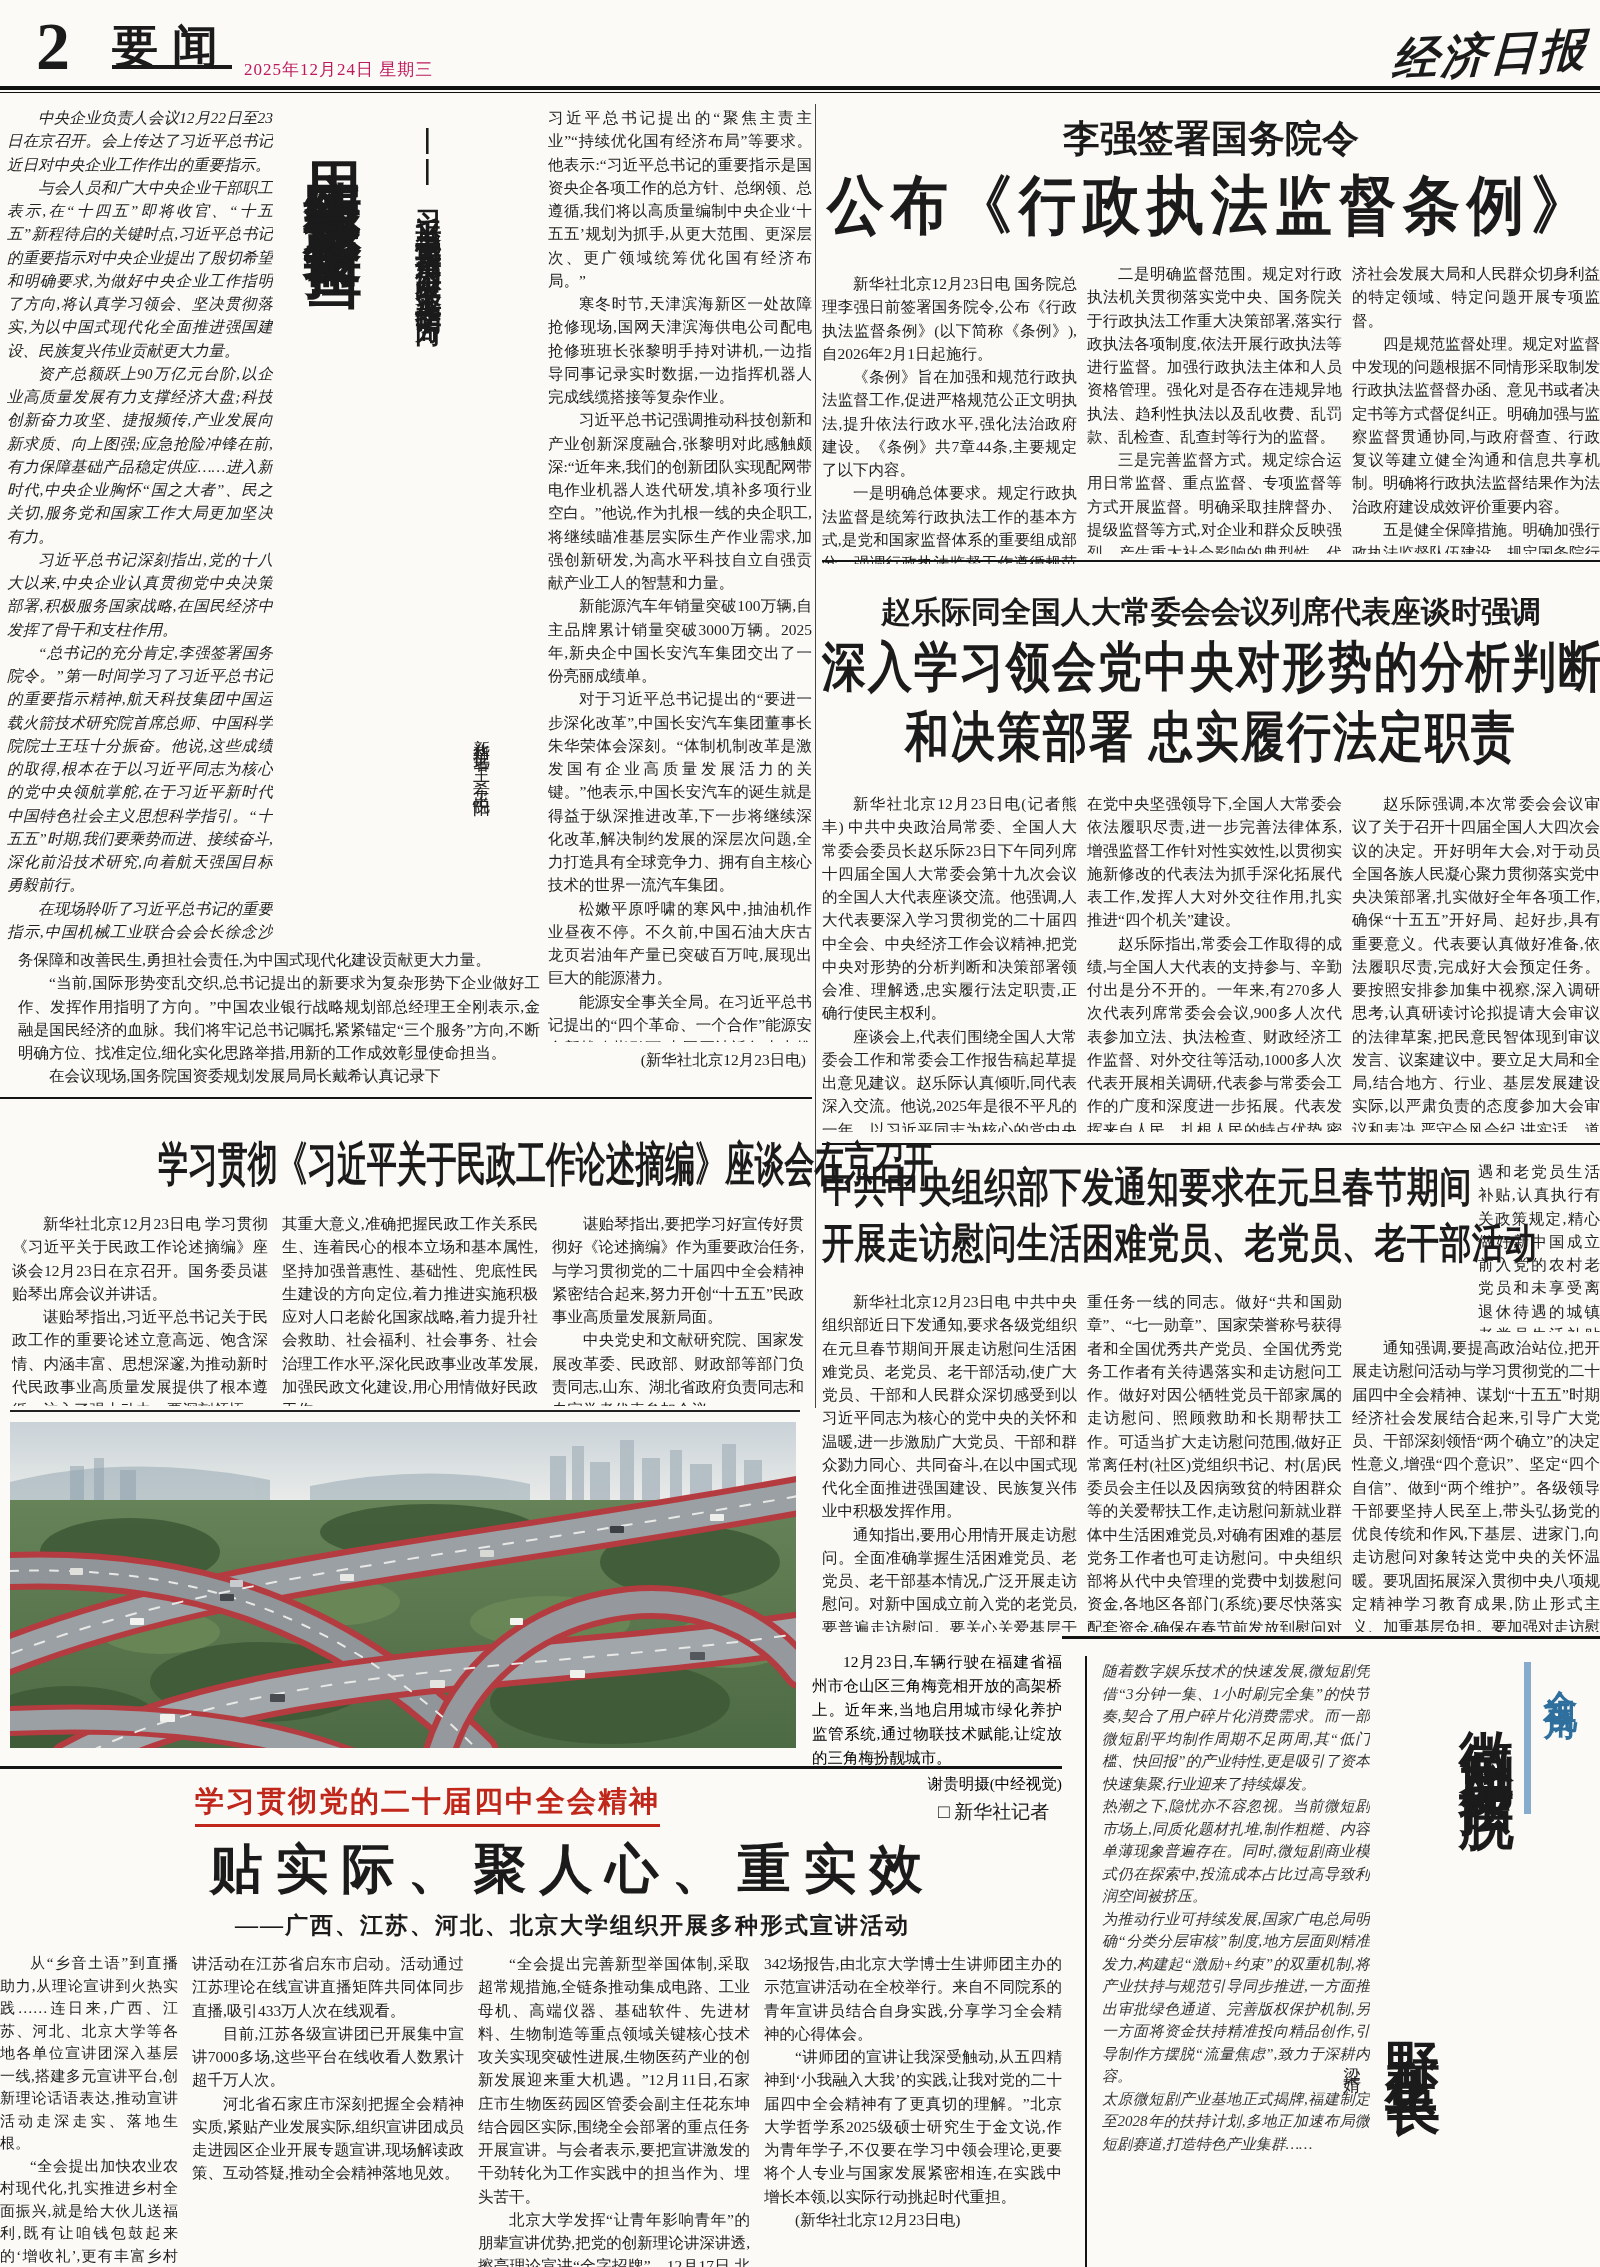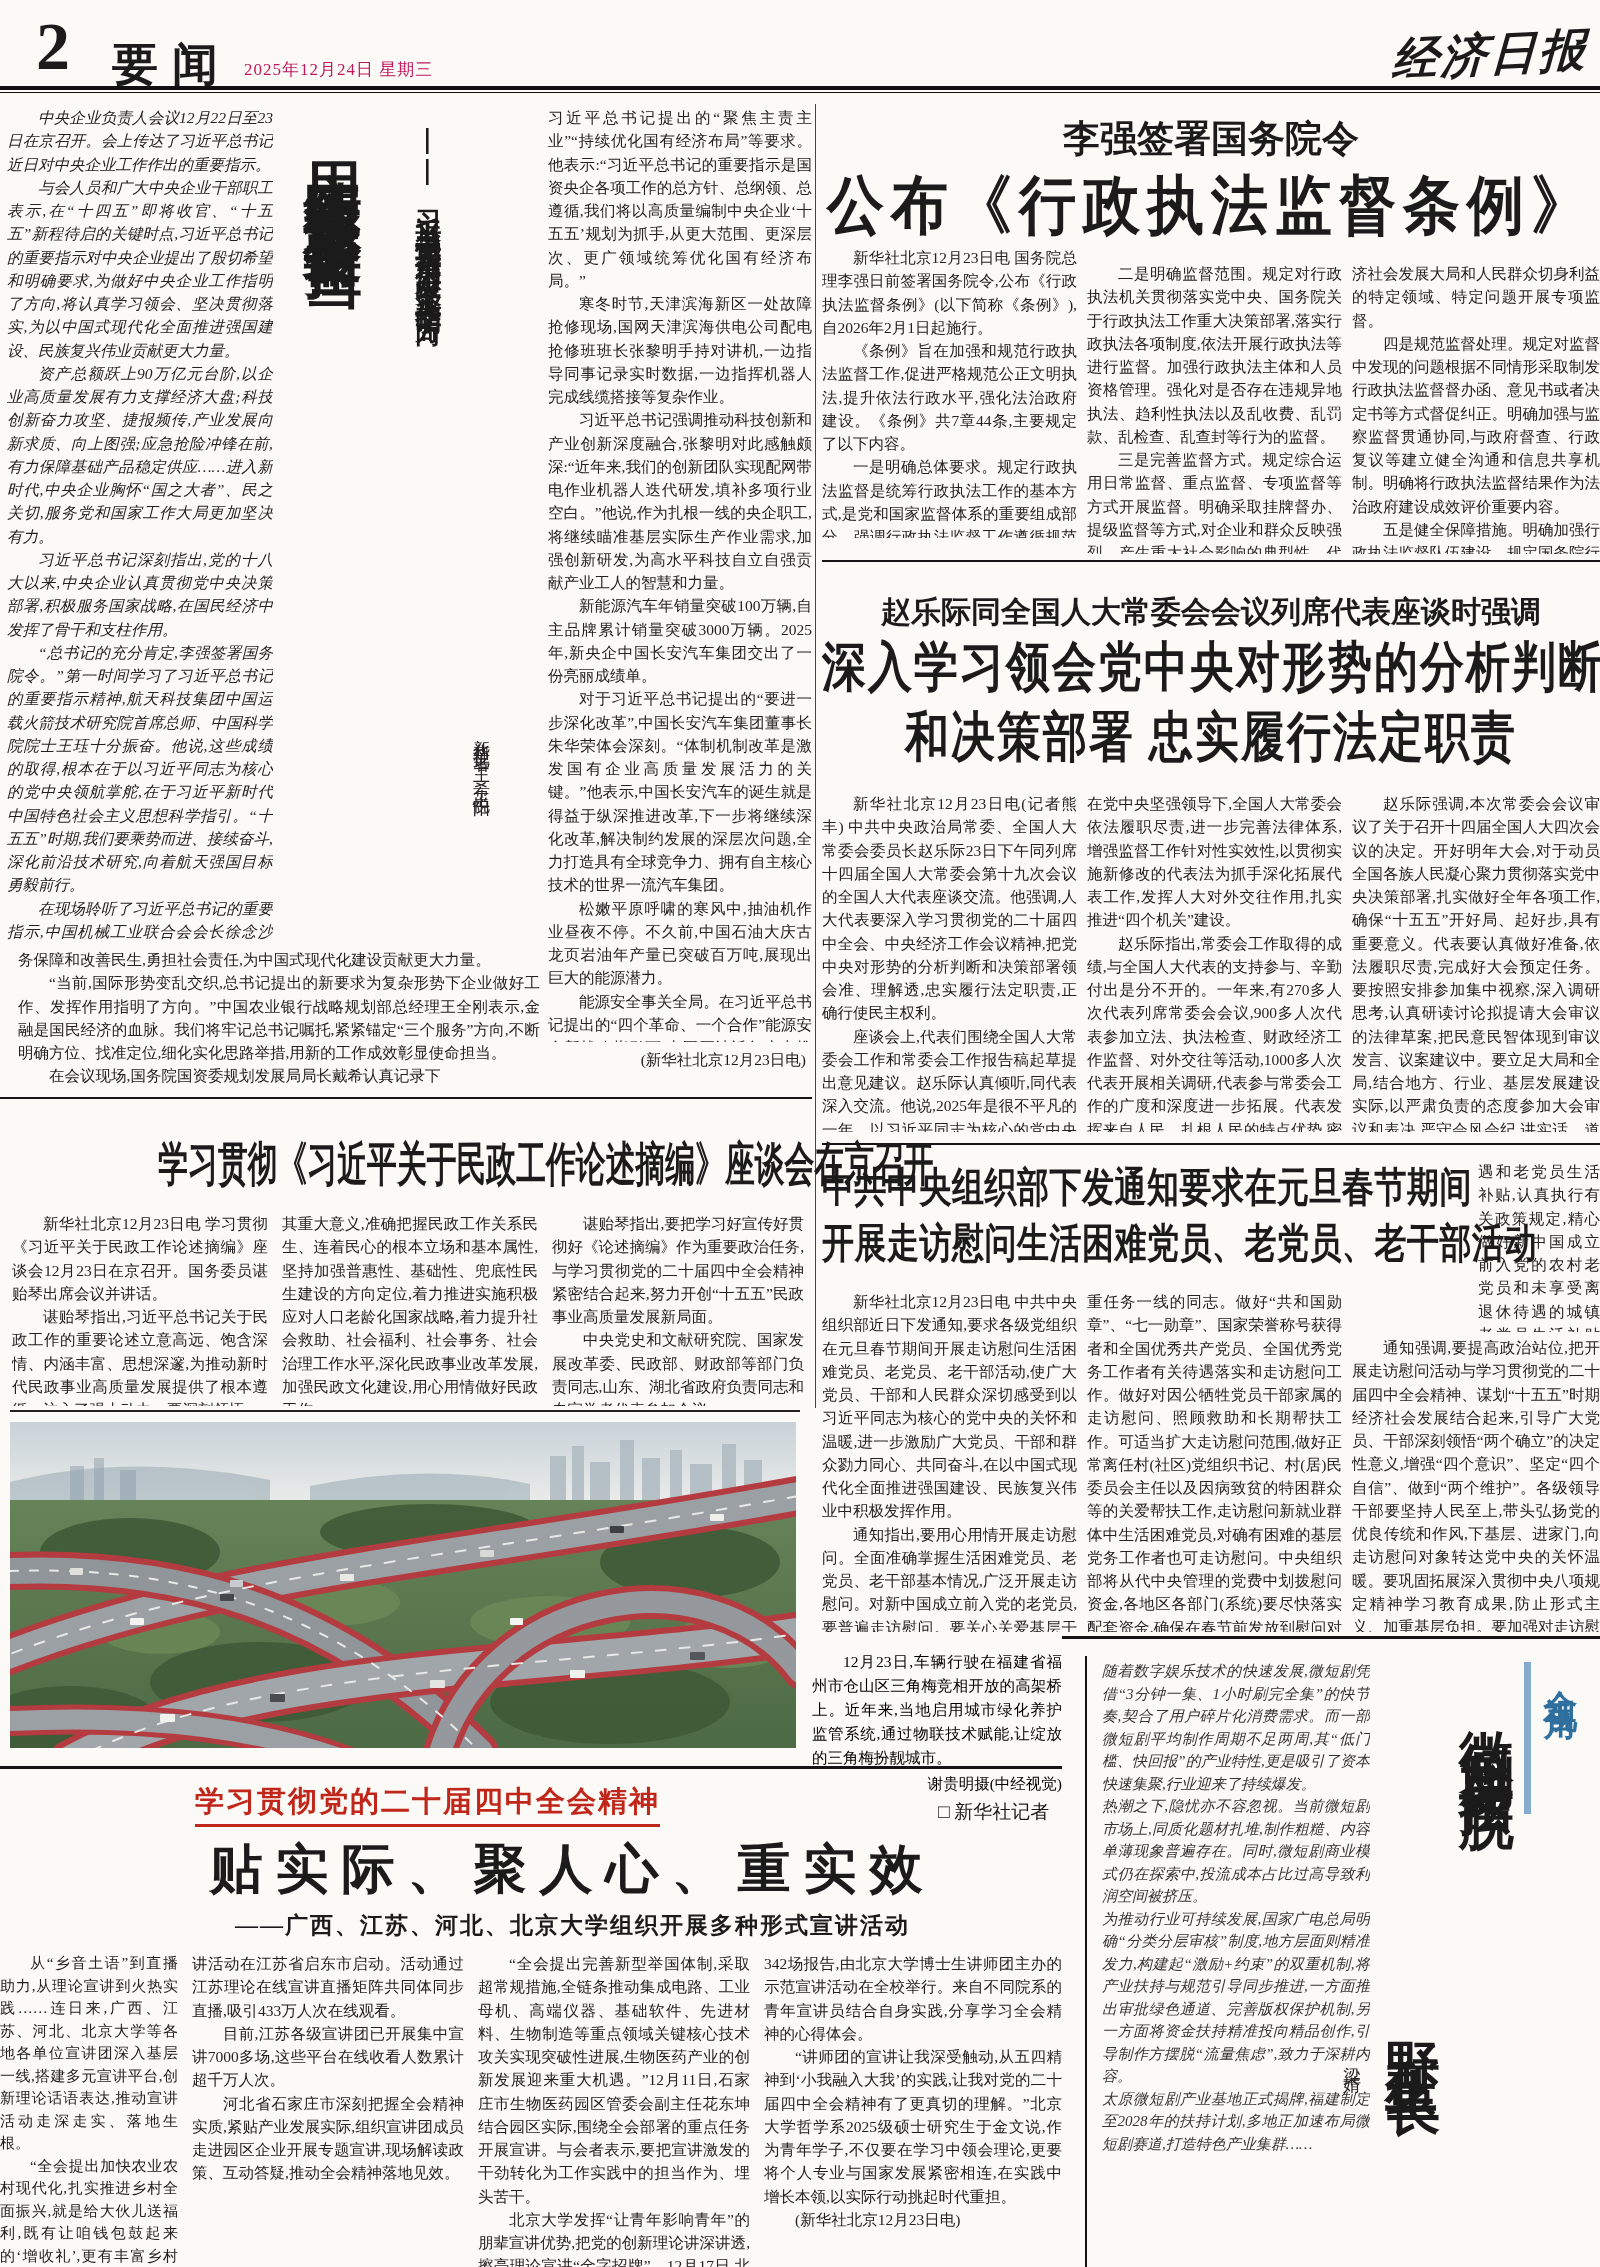--- a/index.html
+++ b/index.html
@@ -46,21 +46,21 @@
   .gsj-bar { width:7px; background:#85accc; }
   .gsj-title { font-size:55px; font-weight:900; letter-spacing:13px; }
   .gsj-author { font-size:18px; letter-spacing:10px; color:#222; }
 </style>
 </head>
 <body>
 
 <div class="page">
 
   <div class="abs pagenum" style="left:36px; top:12px;">2</div>
-  <div class="abs section-title" style="left:112px; top:34px;">要闻</div>
+  <div class="abs section-title" style="left:112px; top:16px;text-decoration:underline;">要闻</div>
   <div class="abs page-date" style="left:244px; top:58px;">2025年12月24日  星期三</div>
   <div class="abs masthead" style="left:1392px; top:24px;">经济日报</div>
   <div class="abs hdr-rule" style="left:0; top:86px; width:1600px;"></div>
 
   <div class="abs" style="left:815px; top:104px; height:1304px; border-left:1px solid #444;"></div>
 
   <div class="abs body-text" style="left:7px; top:106px; width:266px; height:838px;font-style:italic;">
       <p class="para">中央企业负责人会议12月22日至23日在京召开。会上传达了习近平总书记近日对中央企业工作作出的重要指示。</p>
       <p class="para">与会人员和广大中央企业干部职工表示,在“十四五”即将收官、“十五五”新程待启的关键时点,习近平总书记的重要指示对中央企业提出了殷切希望和明确要求,为做好中央企业工作指明了方向,将认真学习领会、坚决贯彻落实,为以中国式现代化全面推进强国建设、民族复兴伟业贡献更大力量。</p>
       <p class="para">资产总额跃上90万亿元台阶,以企业高质量发展有力支撑经济大盘;科技创新奋力攻坚、捷报频传,产业发展向新求质、向上图强;应急抢险冲锋在前,有力保障基础产品稳定供应……进入新时代,中央企业胸怀“国之大者”、民之关切,服务党和国家工作大局更加坚决有力。</p>
@@ -91,21 +91,21 @@
   <div class="abs dateline" style="left:548px; top:1050px; width:258px;">(新华社北京12月23日电)</div>
 
   <div class="abs hrule" style="left:0; top:1097px; width:812px; height:2px;"></div>
 
   <div class="abs center" style="left:822px; top:114px; width:778px;">
     <span class="kicker-b sans nowrap">李强签署国务院令</span>
   </div>
   <div class="abs center" style="left:822px; top:168px; width:778px;">
     <span class="headline-b sans nowrap" style="display:inline-block;">公布《行政执法监督条例》</span>
   </div>
-  <div class="abs body-text" style="left:822px; top:246px; width:255px; height:292px;">
+  <div class="abs body-text" style="left:822px; top:272px; width:255px; height:292px;">
       <p class="para">新华社北京12月23日电  国务院总理李强日前签署国务院令,公布《行政执法监督条例》(以下简称《条例》),自2026年2月1日起施行。</p>
       <p class="para">《条例》旨在加强和规范行政执法监督工作,促进严格规范公正文明执法,提升依法行政水平,强化法治政府建设。《条例》共7章44条,主要规定了以下内容。</p>
       <p class="para">一是明确总体要求。规定行政执法监督是统筹行政执法工作的基本方式,是党和国家监督体系的重要组成部分。强调行政执法监督工作遵循规范与指导并重、预防与纠错并重、监督与保障并重原则,督促纠治行政执法问题、提升行政执法质效。</p>
     </div>
   <div class="abs body-text" style="left:1087px; top:262px; width:255px; height:292px;">
       <p class="para">二是明确监督范围。规定对行政执法机关贯彻落实党中央、国务院关于行政执法工作重大决策部署,落实行政执法各项制度,依法开展行政执法等进行监督。加强行政执法主体和人员资格管理。强化对是否存在违规异地执法、趋利性执法以及乱收费、乱罚款、乱检查、乱查封等行为的监督。</p>
       <p class="para">三是完善监督方式。规定综合运用日常监督、重点监督、专项监督等方式开展监督。明确采取挂牌督办、提级监督等方式,对企业和群众反映强烈、产生重大社会影响的典型性、代表性行政执法突出问题进行重点监督。规定省级以上人民政府行政执法监督机构对关系经</p>
     </div>
   <div class="abs body-text cont" style="left:1352px; top:262px; width:248px; height:292px;">
       <p class="para">济社会发展大局和人民群众切身利益的特定领域、特定问题开展专项监督。</p>

